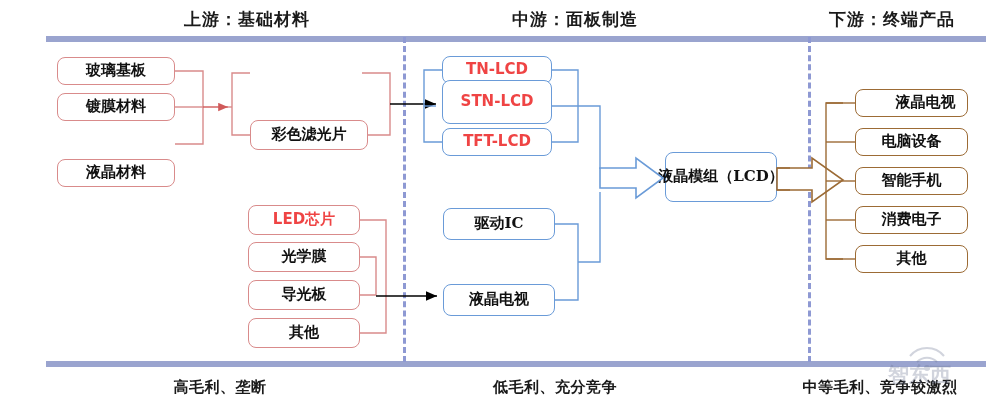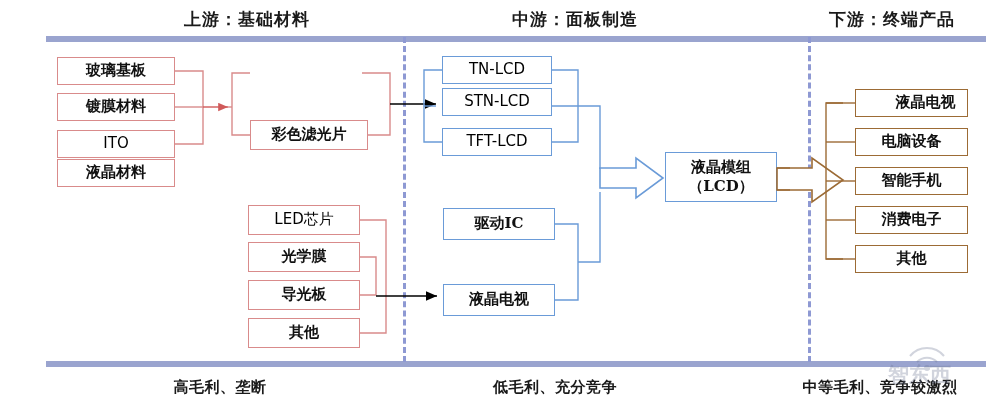--- a/index.html
+++ b/index.html
@@ -46,38 +46,38 @@
   .divider{
     position:absolute;
     width:0;height:325px;top:37px;
     border-left:3px dashed #8e99d3;
   }
 
   
   .box{
     position:absolute;
     box-sizing:border-box;
-    border-radius:0;
+    border-radius:8px;
     background:#ffffff;
     display:flex;align-items:center;justify-content:center;
     text-align:center;
     line-height:1.15;
     white-space:pre;
   }
   .box.red{border:1.6px solid #d98b8b;}
   .box.blue{border:1.6px solid #6a9bd8;}
   .box.brown{border:1.6px solid #9c6b35;}
 
   .cn{
     font-family:"DejaVu Serif","Liberation Serif",serif;
     font-weight:700;font-size:15px;color:#111;
   }
   .en{
     font-family:"DejaVu Sans","Liberation Sans",sans-serif;
-    font-weight:400;font-size:15px;color:#000000;
+    font-weight:700;font-size:15px;color:#ef4444;
   }
   .lcdmod{
     font-family:"DejaVu Serif","Liberation Serif",serif;
     font-weight:700;font-size:15px;color:#111;line-height:1.3;
   }
 
   svg.overlay{position:absolute;left:0;top:0;width:1000px;height:406px;pointer-events:none;}
 
   
   .watermark{
@@ -99,23 +99,20 @@
 
   <div class="divider" style="left:403px;"></div>
   <div class="divider" style="left:808px;"></div>
 
   <div class="box red" style="left:57px;top:57px;width:118px;height:28px;">
     <span class="cn">玻璃基板</span>
   </div>
   <div class="box red" style="left:57px;top:93px;width:118px;height:28px;">
     <span class="cn">镀膜材料</span>
   </div>
-  <div class="box red" style="left:57px;top:130px;width:118px;height:28px;">
-    <span class="en">ITO</span>
-  </div>
   <div class="box red" style="left:57px;top:159px;width:118px;height:28px;">
     <span class="cn">液晶材料</span>
   </div>
 
   <div class="box red" style="left:250px;top:120px;width:118px;height:30px;">
     <span class="cn">彩色滤光片</span>
   </div>
 
   <div class="box red" style="left:248px;top:242px;width:112px;height:30px;">
     <span class="cn">光学膜</span>
@@ -126,35 +123,35 @@
   <div class="box red" style="left:248px;top:280px;width:112px;height:30px;">
     <span class="cn">导光板</span>
   </div>
   <div class="box red" style="left:248px;top:318px;width:112px;height:30px;">
     <span class="cn">其他</span>
   </div>
 
   <div class="box blue" style="left:442px;top:56px;width:110px;height:28px;">
     <span class="en">TN-LCD</span>
   </div>
-  <div class="box blue" style="left:442px;top:88px;width:110px;height:28px;">
+  <div class="box blue" style="left:442px;top:80px;width:110px;height:44px;">
     <span class="en">STN-LCD</span>
   </div>
   <div class="box blue" style="left:442px;top:128px;width:110px;height:28px;">
     <span class="en">TFT-LCD</span>
   </div>
 
   <div class="box blue" style="left:443px;top:208px;width:112px;height:32px;">
     <span class="cn">驱动IC</span>
   </div>
   <div class="box blue" style="left:443px;top:284px;width:112px;height:32px;">
     <span class="cn">液晶电视</span>
   </div>
 
-  <div class="box blue" style="left:665px;top:152px;width:112px;height:50px;flex-direction:column;">
+  <div class="box blue" style="left:665px;top:152px;width:112px;height:50px;flex-direction:row;">
     <span class="lcdmod">液晶模组</span>
     <span class="lcdmod">（LCD）</span>
   </div>
 
   <div class="box brown" style="left:855px;top:89px;width:113px;height:28px;padding-left:28px;">
     <span class="cn">液晶电视</span>
   </div>
   <div class="box brown" style="left:855px;top:128px;width:113px;height:28px;">
     <span class="cn">电脑设备</span>
   </div>

